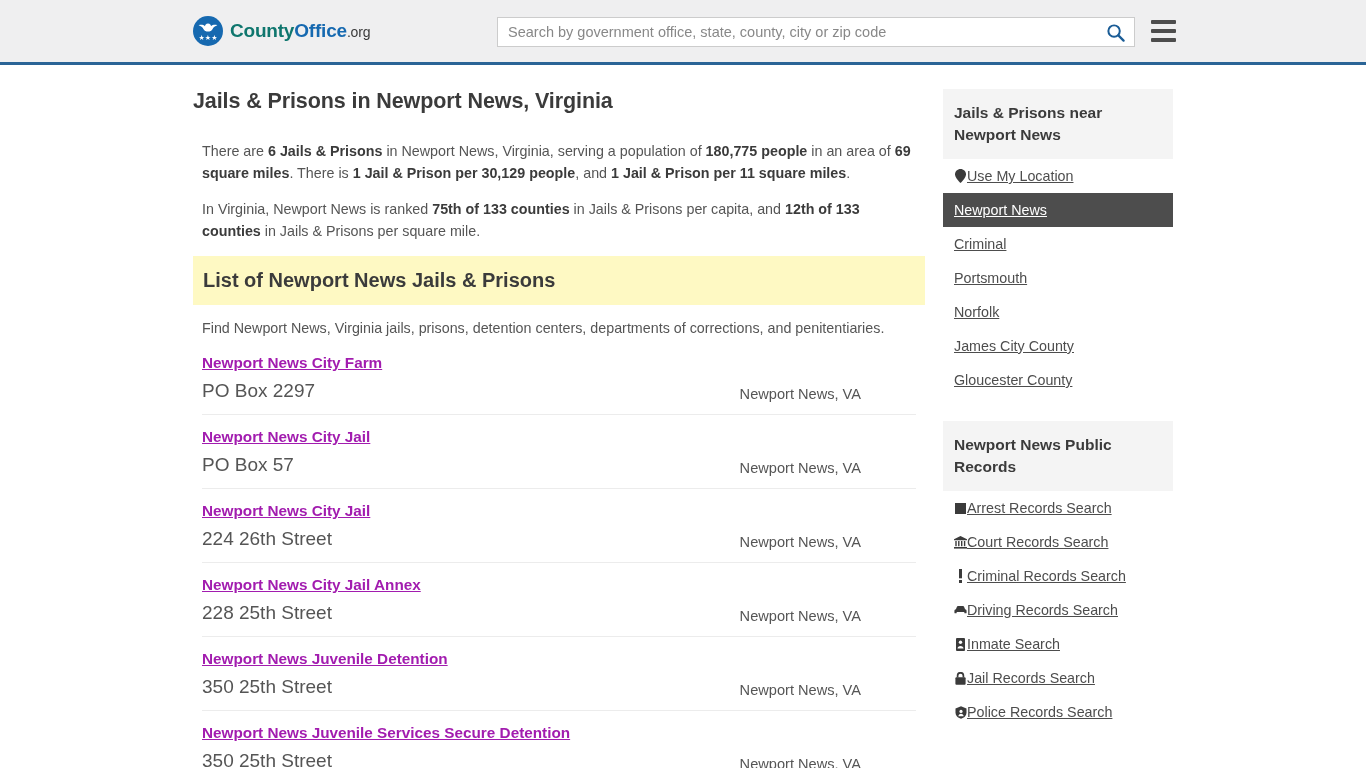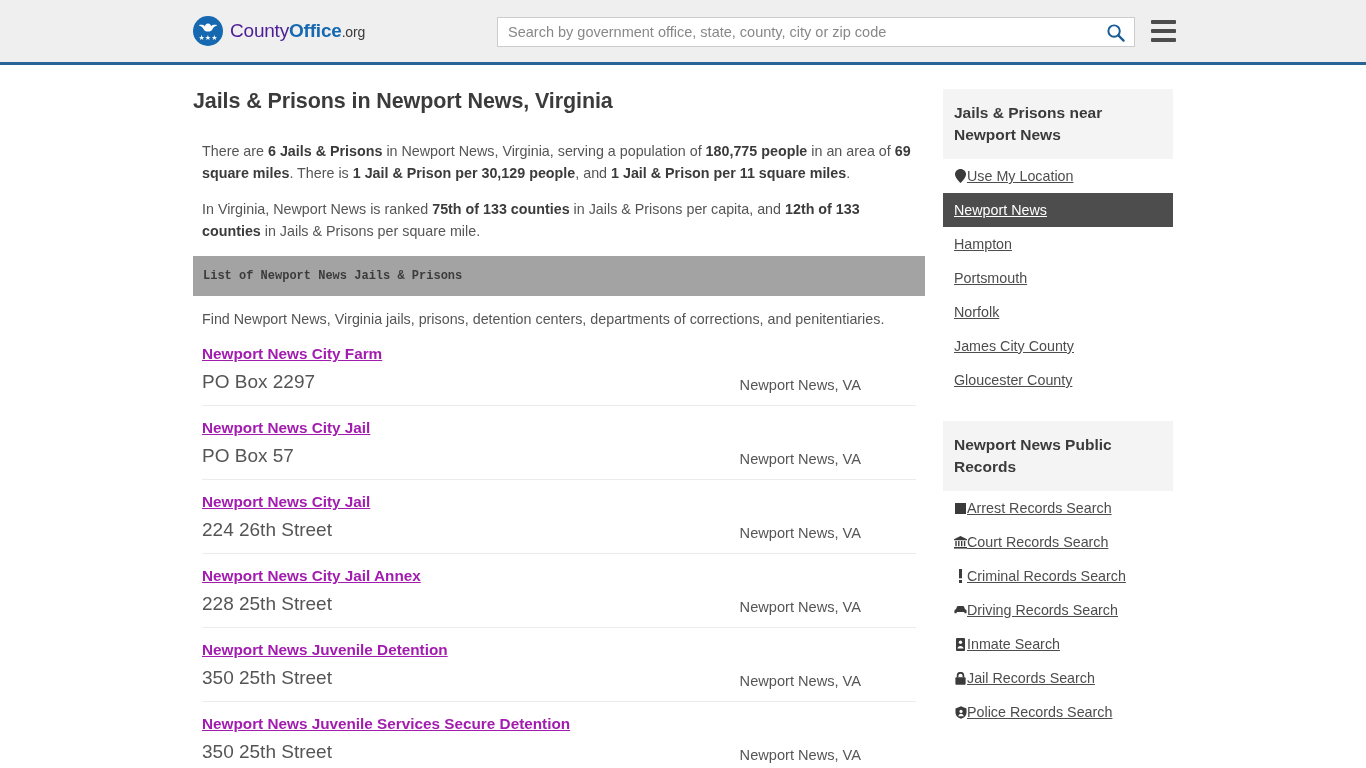--- a/index.html
+++ b/index.html
@@ -46,21 +46,21 @@
     position: absolute;
     bottom: 5px; left: 0; right: 0;
     display: flex; justify-content: center; gap: 1px;
     color: #fff; font-size: 7px; line-height: 7px;
   }
   .logo-text {
     font-size: 19px;
     letter-spacing: -0.2px;
     white-space: nowrap;
   }
-  .logo-text .t-county { color: #4c1d95; }
+  .logo-text .t-county { color: #0f766e; font-weight: bold; }
   .logo-text .t-office { color: #1669b0; font-weight: bold; }
   .logo-text .t-org { color: #3a3a3a; font-size: 14px; margin-top: 24px; }
 
   .search-wrap {
     position: absolute;
     left: 497px;
     top: 17px;
     width: 638px;
     height: 30px;
     background: #ffffff;
@@ -140,26 +140,25 @@
   }
   .stats p {
     font-size: 14.3px;
     line-height: 22px;
     color: #555555;
     margin-bottom: 14px;
   }
   .stats b { color: #3b3b3b; font-weight: bold; }
 
   .section-head {
-    background: #a3a3a3;
+    background: #fef9c3;
     padding: 13px 10px;
-    font-size: 12px;
+    font-size: 20px;
     font-weight: bold;
     color: #3b3b3b;
-    font-family: Liberation Mono, monospace;
   }
   .list-desc {
     font-size: 14.3px;
     color: #555555;
     padding: 15px 9px 16px 9px;
   }
 
   .listing {
     padding: 0 9px;
   }
@@ -311,21 +310,21 @@
             <svg width="11" height="14" viewBox="0 0 11 14">
               <path d="M5.5 0C2.5 0 0 2.4 0 5.3 0 9.2 5.5 14 5.5 14S11 9.2 11 5.3C11 2.4 8.5 0 5.5 0z" fill="#3b3b3b"></path>
             </svg>
           </span>
           <a href="#">Use My Location</a>
         </div>
         <div class="side-item active">
           <a href="#">Newport News</a>
         </div>
         <div class="side-item">
-          <a href="#">Hampton</a>
+          <a href="#">Criminal</a>
         </div>
         <div class="side-item">
           <a href="#">Portsmouth</a>
         </div>
         <div class="side-item">
           <a href="#">Norfolk</a>
         </div>
         <div class="side-item">
           <a href="#">James City County</a>
         </div>

